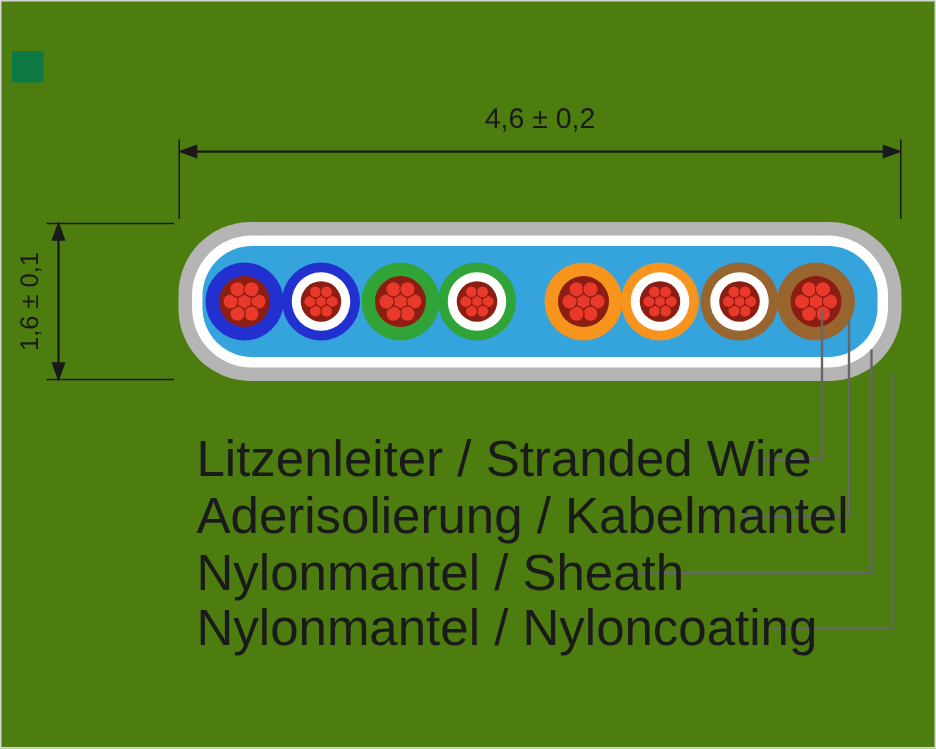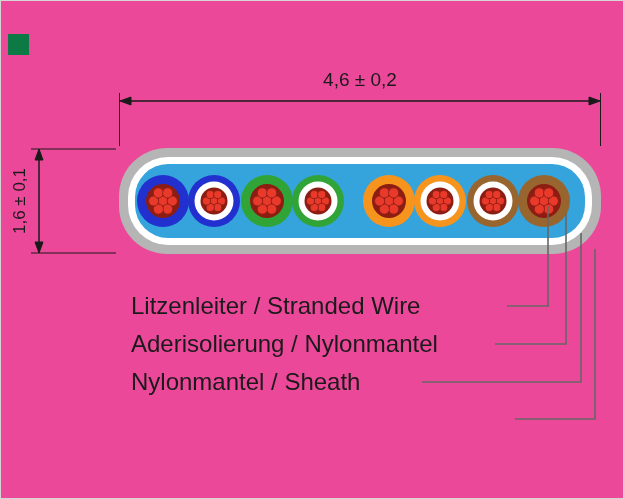--- a/index.html
+++ b/index.html
@@ -1,40 +1,40 @@
 <!DOCTYPE html>
 <html><head>
 <meta charset="utf-8">
 <style>
   html,body{margin:0;padding:0;background:#ffffff;}
   .canvas{
     position:relative;
     width:624px;height:499px;
-    background:#ec4899;
+    background:#4d7c0f;
     border:1px solid #d6d6d6;
     box-sizing:border-box;
     font-family:"Liberation Sans", sans-serif;
     overflow:hidden;
   }
   .logo{
     position:absolute;left:7px;top:33px;width:21px;height:21px;
   }
   svg.diagram{position:absolute;left:0;top:0;}
   .dim-top{
     position:absolute;left:299px;top:68px;width:120px;
     text-align:center;font-size:19px;color:#1a1a1a;
   }
   .dim-left{
     position:absolute;left:-31px;top:190px;width:100px;height:20px;
     text-align:center;font-size:17px;color:#1a1a1a;
     transform:rotate(-90deg);
   }
   .label{
     position:absolute;left:130px;height:38px;line-height:38px;
-    font-size:24px;color:#1a1a1a;white-space:nowrap;
+    font-size:34px;color:#1a1a1a;white-space:nowrap;
   }
 </style>
 </head>
 <body>
 
 <div class="canvas">
 
   <div class="logo" style="background: rgb(13, 122, 69);"></div>
 
   <svg class="diagram" width="624" height="499" viewBox="0 0 624 499">
@@ -160,16 +160,17 @@
       <polyline points="494,343 565,343 565,212"></polyline>
       <polyline points="421,381 580,381 580,232"></polyline>
       <polyline points="514,418 594,418 594,248"></polyline>
     </g>
   </svg>
 
   <div class="dim-top">4,6 ± 0,2</div>
   <div class="dim-left">1,6 ± 0,1</div>
 
   <div class="label" style="top:286px">Litzenleiter / Stranded Wire</div>
-  <div class="label" style="top:324px">Aderisolierung / Nylonmantel</div>
+  <div class="label" style="top:324px">Aderisolierung / Kabelmantel</div>
   <div class="label" style="top:362px">Nylonmantel / Sheath</div>
+  <div class="label" style="top:399px">Nylonmantel / Nyloncoating</div>
 
 </div>
 
 </body></html>

